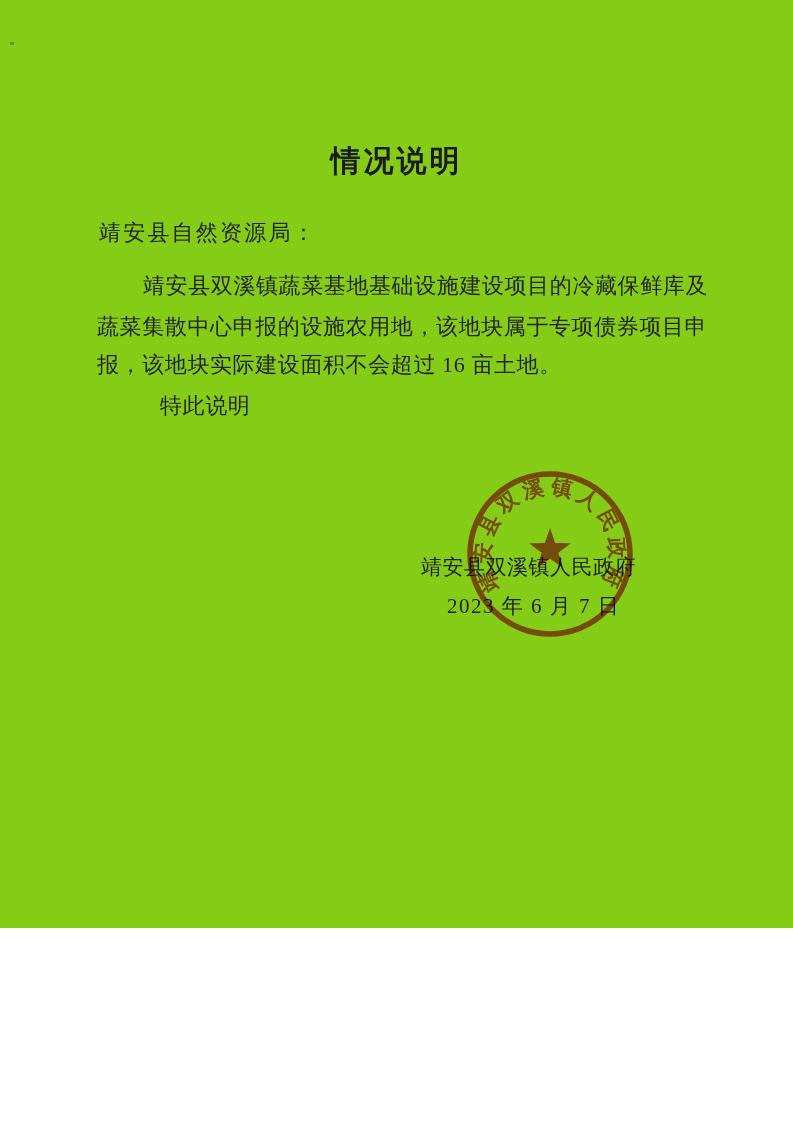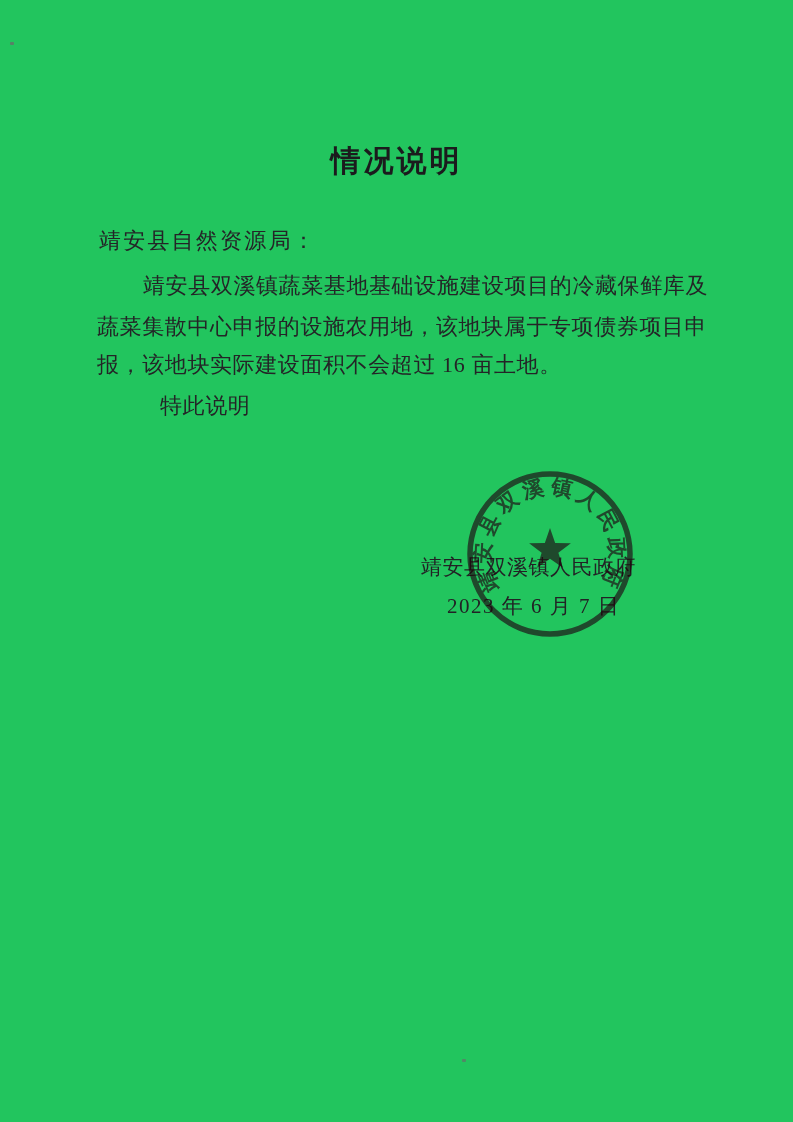--- a/index.html
+++ b/index.html
@@ -4,22 +4,22 @@
 <style>
   html, body {
     margin: 0;
     padding: 0;
     background: #ffffff;
     font-family: "Liberation Serif", "DejaVu Serif", serif;
   }
   .page {
     position: relative;
     width: 793px;
-    height: 1122px;
-    background: #22c55e;
+    height: 928px;
+    background: #84cc16;
     overflow: hidden;
     color: #202020;
   }
   .doc-title {
     position: absolute;
     top: 141px;
     left: 0;
     width: 100%;
     text-align: center;
     font-size: 30px;
@@ -28,21 +28,21 @@
     color: #1b1b1d;
   }
   .text-line {
     position: absolute;
     font-size: 22px;
     line-height: 26px;
     letter-spacing: 0.6px;
     color: #242427;
     white-space: nowrap;
   }
-  .addressee   { left: 99px;  top: 228px; letter-spacing: 2.2px; }
+  .addressee   { left: 99px;  top: 220px; letter-spacing: 2.2px; }
   .body-line-1 { left: 143px; top: 273px; }
   .body-line-2 { left: 97px;  top: 314px; }
   .body-line-3 { left: 97px;  top: 352px; }
   .closing     { left: 160px; top: 393px; }
   .signature {
     position: absolute;
     left: 421px;
     top: 553px;
     font-size: 21px;
     letter-spacing: 0.5px;

